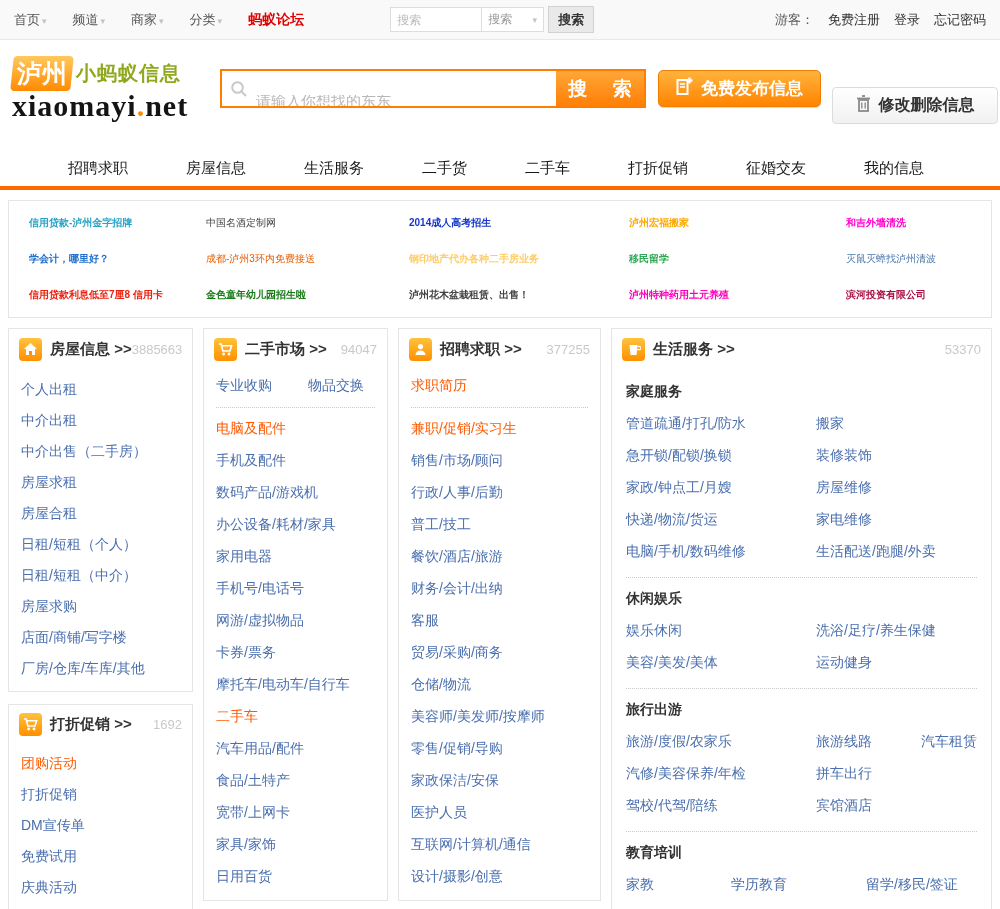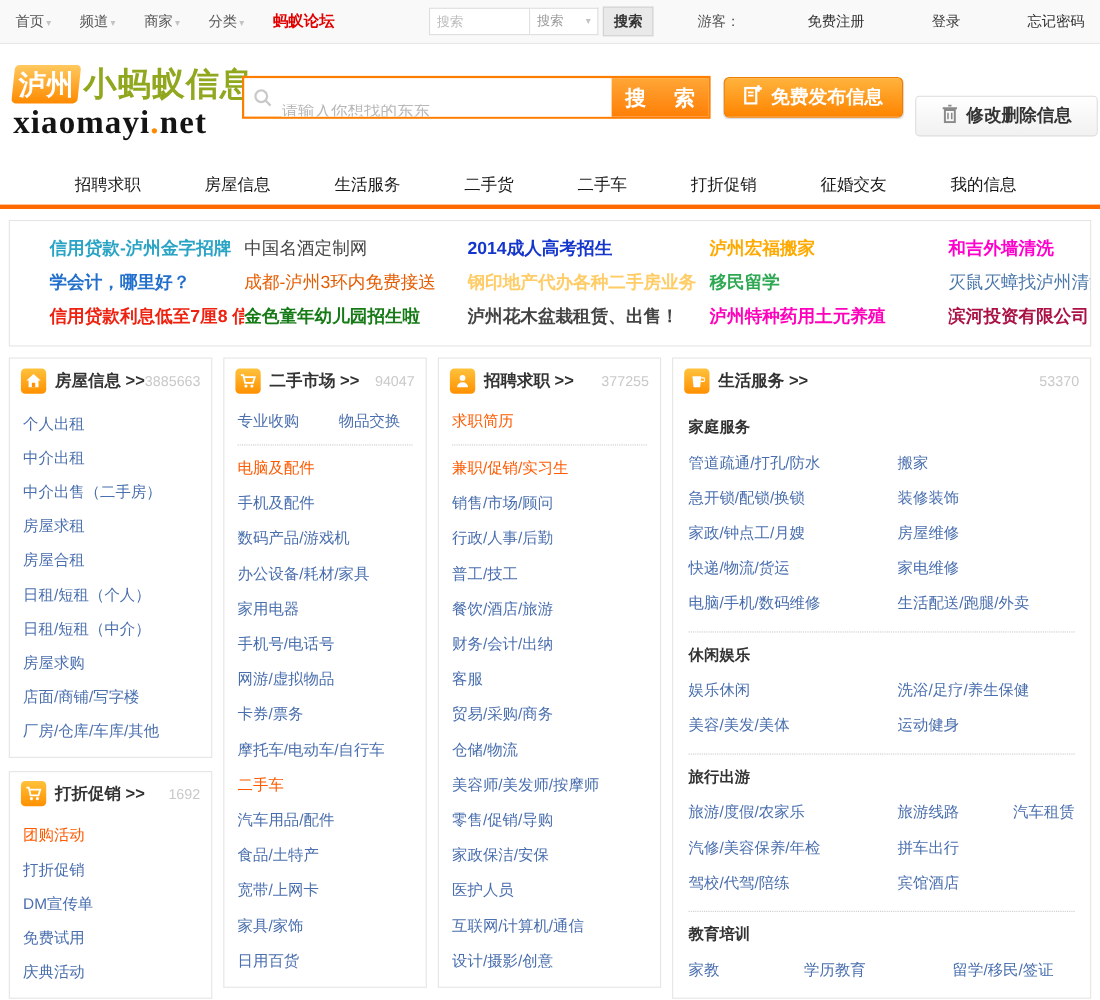--- a/index.html
+++ b/index.html
@@ -18,31 +18,31 @@
     padding:0 6px; font-size:12px; color:#333; outline:none; }
   .top-search input::placeholder { color:#bbb; }
   .top-scope { width:62px; height:25px; border:1px solid #ddd; border-left:none; background:#fff;
     color:#999; font-size:12px; display:flex; align-items:center; justify-content:space-between;
     padding:0 6px; cursor:pointer; }
   .top-scope .arr { color:#c3c3c3; font-size:9px; }
   .top-search button { height:27px; width:46px; background:#e9e9e9; border:1px solid #d2d2d2;
     font-size:13px; font-weight:bold; color:#333; cursor:pointer; margin-left:4px; }
   .top-right { margin-left:auto; display:flex; align-items:center; gap:14px; font-size:13px; }
   .top-right .guest { color:#555; }
-  .top-right a { color:#333; cursor:pointer;margin-left:47px; }
+  .top-right a { color:#333; cursor:pointer; }
 
   
   .header { height:110px; background:#fff; position:relative; }
   .logo { position:absolute; left:12px; top:16px; cursor:pointer; }
   .logo-line1 { display:flex; align-items:center; }
   .logo-city { display:inline-block; background:linear-gradient(#ffc95e,#ff8a00);
     color:#fff; font-weight:bold; font-size:25px; padding:1px 5px; border-radius:4px;
     transform:skew(-6deg); }
   .logo-city span { display:inline-block; transform:skew(6deg); }
-  .logo-name { color:#8fa81e; font-weight:bold; font-size:30px; margin-left:4px; letter-spacing:1px; }
+  .logo-name { color:#8fa81e; font-weight:bold; font-size:20px; margin-left:4px; letter-spacing:1px; }
   .logo-domain { font-family:"Liberation Serif","DejaVu Serif",serif; font-weight:bold;
     font-size:30px; color:#141414; letter-spacing:1px; line-height:30px; }
   .logo-domain .dot { color:#ff8a00; }
   .big-search { position:absolute; left:220px; top:29px; width:426px; height:39px;
     border:2px solid #ff7e00; display:flex; background:#fff; }
   .big-search .lens { width:34px; display:flex; align-items:center; justify-content:center; }
   .big-search input { flex:1; border:none; outline:none; font-size:15px; color:#333;margin-top:24px; }
   .big-search input::placeholder { color:#b8b8b8; }
   .big-search button { width:88px; border:none; background:linear-gradient(#ffa637,#ff7f06);
     color:#fff; font-size:19px; font-weight:bold; letter-spacing:10px; padding-left:10px; cursor:pointer; }
@@ -54,23 +54,23 @@
     border:1px solid #dcdcdc; border-radius:4px; background:linear-gradient(#ffffff,#f1f1f1);
     color:#333; font-size:16px; font-weight:bold; display:flex; align-items:center;
     justify-content:center; gap:8px; cursor:pointer; }
 
   
   .nav { height:40px; background:#fff; border-bottom:4px solid #ff6a00;
     display:flex; align-items:center; padding-left:68px; column-gap:58px; }
   .nav .item { font-size:15px; color:#1a1a1a; cursor:pointer; white-space:nowrap; }
 
   
-  .ads { margin:10px 8px 0; border:1px solid #e5e5e5; padding:15px 0 15px 36px;
-    display:grid; grid-template-columns:177px 203px 220px 217px 1fr; row-gap:10px;
-    font-size:16px; }
+  .ads { margin:10px 8px 0; border:1px solid #e5e5e5; padding:15px 0 15px 20px;
+    display:grid; grid-template-columns:177px 203px 220px 217px 1fr; row-gap:22px;
+    font-size:10px; }
   .ads a { display:block; white-space:nowrap; overflow:hidden; cursor:pointer; }
 
   
   .cols { display:flex; gap:10px; margin:10px 8px 0; align-items:flex-start; }
   .panel { background:#fff; border:1px solid #e5e5e5; }
   .col1 { width:185px; display:flex; flex-direction:column; gap:12px; }
   .col2 { width:195px; }
   .col3 { width:214px; }
   .col4 { flex:1; }
   .panel-head { height:40px; display:flex; align-items:center; padding:0 10px; }

